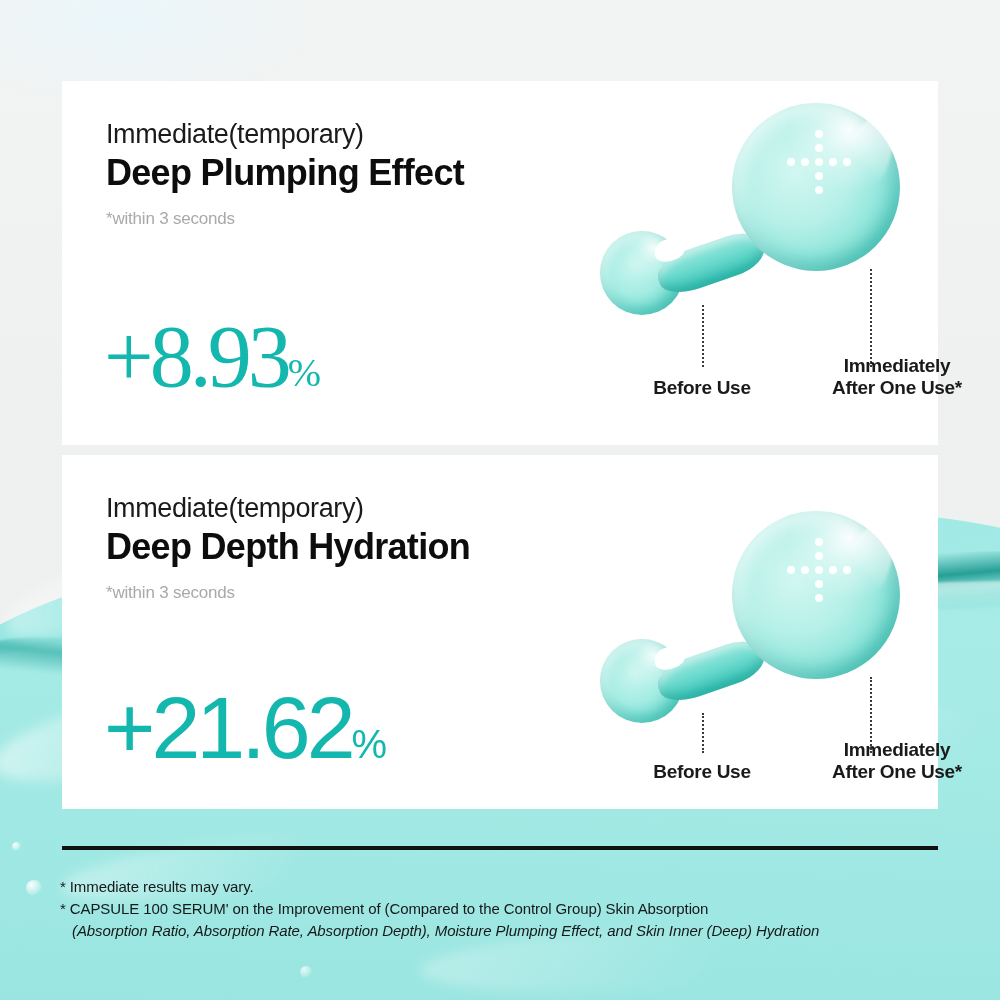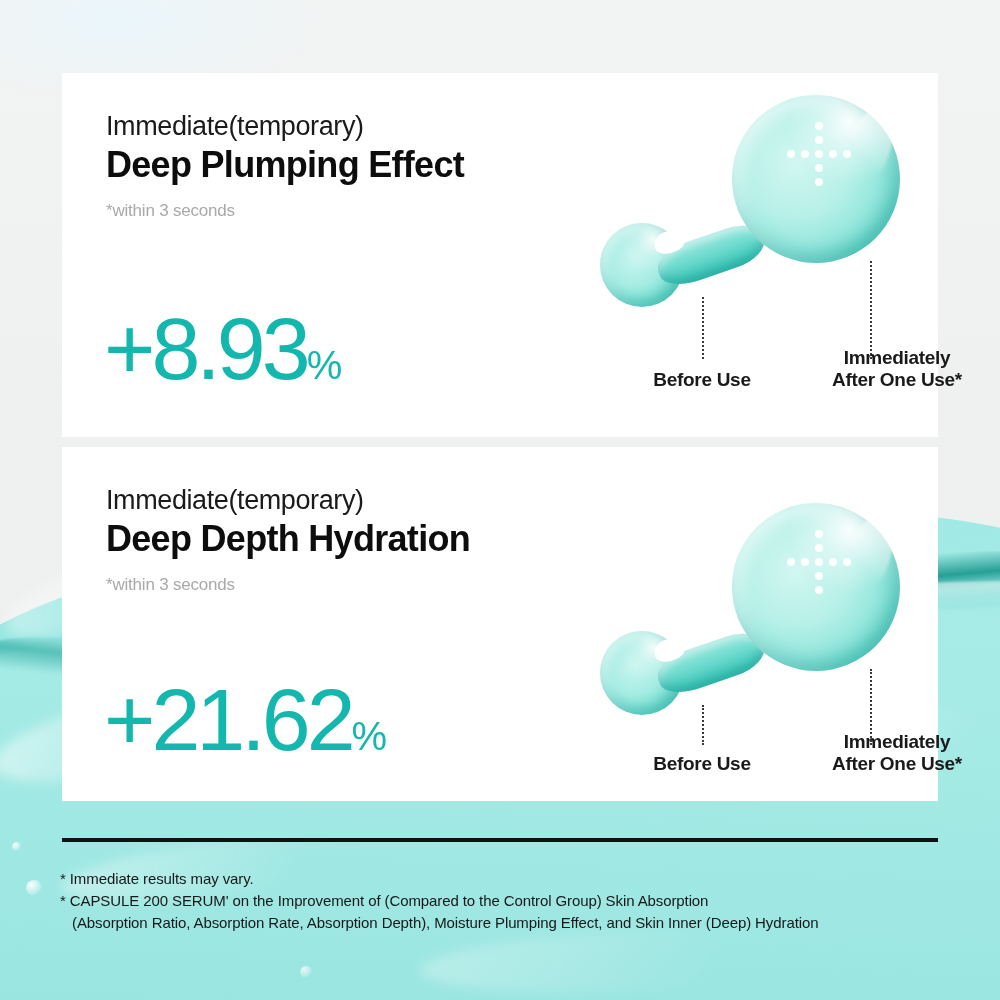--- a/index.html
+++ b/index.html
@@ -68,21 +68,21 @@
   .sh5 { left:0px;   top:560px; width:220px; height:60px; transform:rotate(-20deg); opacity:.8; }
   .bubble {
     position:absolute; border-radius:50%;
     background:radial-gradient(circle at 34% 30%, rgba(255,255,255,.95), rgba(255,255,255,.25) 60%, rgba(255,255,255,0) 72%);
   }
   .b1 { left:26px;  top:880px; width:16px; height:16px; }
   .b2 { left:12px;  top:842px; width:9px;  height:9px; }
   .b3 { left:300px; top:966px; width:12px; height:12px; opacity:.8; }
 
   
-  #content { position:absolute; inset:0; z-index:2; }
+  #content { position:absolute; inset:0; z-index:2;margin-top:8px; }
 
   .card {
     position:absolute;
     left:62px; width:876px;
     background:#ffffff;
   }
   #card-1 { top:73px;  height:364px; }
   #card-2 { top:447px; height:354px; }
 
   .card-text { position:absolute; left:44px; top:38px; }
@@ -99,21 +99,21 @@
     margin-top:14px;
   }
   .stat {
     position:absolute; left:42px;
     color:#14b7ae;
     font-weight:400;
     letter-spacing:-4px;
     white-space:nowrap;
     line-height:1;
   }
-  #card-1 .stat { top:232px; font-size:88px; }
+  #card-1 .stat { top:232px; font-size:88px;font-family:Liberation Serif, serif; }
   #card-2 .stat { top:229px; font-size:88px; }
   .stat .pct { font-size:40px; letter-spacing:-1px; }
 
   
   .drop-wrap { position:absolute; }
   #card-1 .drop-wrap { left:520px; top:10px; width:356px; height:330px; }
   #card-2 .drop-wrap { left:520px; top:44px; width:356px; height:330px; }
 
   .blob-big {
     position:absolute; left:150px; top:12px; width:168px; height:168px;
@@ -189,21 +189,21 @@
   
   #divider {
     position:absolute; left:62px; top:838px; width:876px; height:4px;
     background:#111111;
   }
   #footnotes {
     position:absolute; left:60px; top:868px; width:900px;
     font-size:15px; color:#16181a; line-height:1.47; letter-spacing:-.1px;
   }
   #footnotes .fn { white-space:nowrap; }
-  #footnotes .fn.indent { padding-left:12px; }
+  #footnotes .fn.indent { padding-left:12px;font-style:italic; }
 </style>
 </head>
 <body>
 
 <div id="bg">
   <div class="bg-top"></div>
   <div class="water"></div>
   <div class="water2"></div>
   <div class="crest"></div>
   <div class="crest2"></div>
@@ -291,17 +291,17 @@
         <span>Immediately</span><br>
         <span>After One Use*</span>
       </div>
     </div>
   </section>
 
   <div id="divider"></div>
 
   <div id="footnotes">
     <div class="fn">* Immediate results may vary.</div>
-    <div class="fn">* CAPSULE 200 SERUM' on the Improvement of (Compared to the Control Group) Skin Absorption</div>
+    <div class="fn">* CAPSULE 100 SERUM' on the Improvement of (Compared to the Control Group) Skin Absorption</div>
     <div class="fn indent">(Absorption Ratio, Absorption Rate, Absorption Depth), Moisture Plumping Effect, and Skin Inner (Deep) Hydration</div>
   </div>
 
 </div>
 
 </body></html>

